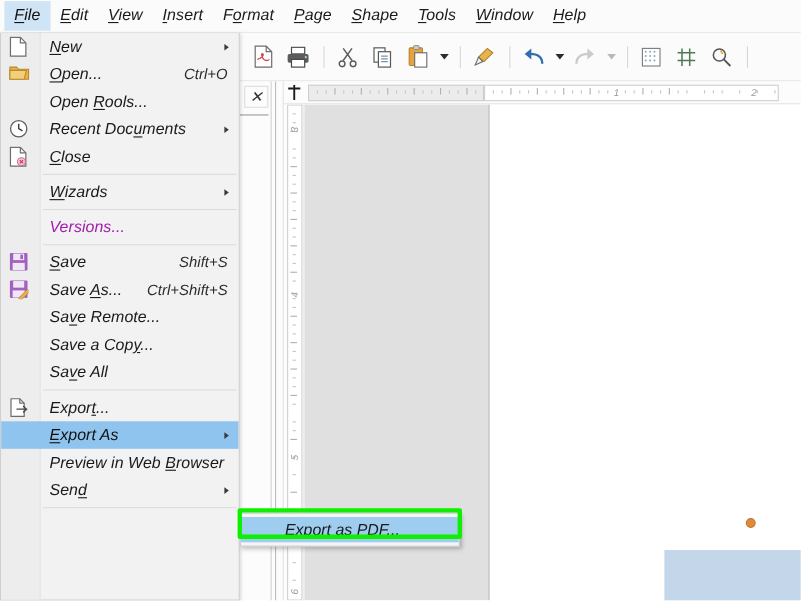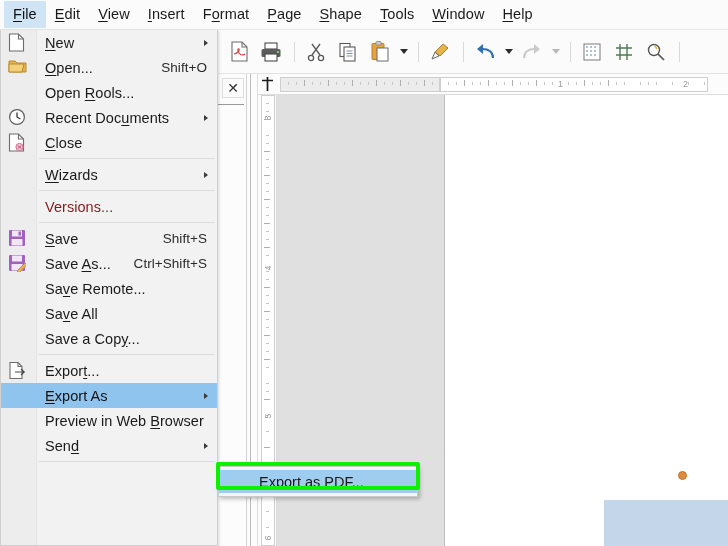--- a/index.html
+++ b/index.html
@@ -7,20 +7,21 @@
     margin: 0; padding: 0;
     width: 728px; height: 546px;
     overflow: hidden;
     background: #ffffff;
     font-family: "Liberation Sans", sans-serif;
   }
   #app {
     position: relative;
     width: 663px; height: 546px;
     background: #fdfdfd;
+    font-style: italic;
   }
 
   
   .menubar {
     position: absolute; left: 0; top: 0;
     width: 728px; height: 30px;
     background: #fbfbfb;
     border-bottom: 1px solid #e8e8e8;
     display: flex; align-items: center;
     padding-left: 4px;
@@ -193,21 +194,21 @@
   }
   .fm-item {
     position: relative;
     height: 25px;
     display: flex; align-items: center;
     font-size: 14.5px;
     color: #1a1a1a;
     padding-left: 44px;
     letter-spacing: .05px;
   }
-  .fm-item.disabled { color: #7f1d1d; }
+  .fm-item.disabled { color: #a21caf; }
   .fm-item.highlight {
     background: #8fc4ee;
     color: #111;
   }
   .fm-icon {
     position: absolute; left: 7px; top: 3px;
     width: 20px; height: 19px;
   }
   .fm-shortcut {
     position: absolute; right: 10px;
@@ -558,21 +559,21 @@
 
     <div class="fm-item">
       <span class="fm-icon">
         <svg width="19" height="16" viewBox="0 0 19 16">
             <path d="M1 3h6l2 2h9v9H1z" fill="#e8b14a" stroke="#b98a2b" stroke-width="1"></path>
             <path d="M1 6h15l-2 8H1z" fill="#f3cf7a" stroke="#b98a2b" stroke-width="1"></path>
           </svg>
       </span>
       <span class="mnem">O</span>
         <span>pen...</span>
-      <span class="fm-shortcut">Shift+O</span>
+      <span class="fm-shortcut">Ctrl+O</span>
     </div>
 
     <div class="fm-item">
       <span>Open&nbsp;</span>
         <span class="mnem">R</span>
         <span>ools...</span>
     </div>
 
     <div class="fm-item">
       <span class="fm-icon">
@@ -641,25 +642,25 @@
       </span>
       <span>Save <span class="mnem">A</span>s...</span>
       <span class="fm-shortcut">Ctrl+Shift+S</span>
     </div>
 
     <div class="fm-item">
       <span>Sa<span class="mnem">v</span>e Remote...</span>
     </div>
 
     <div class="fm-item">
+      <span>Save a Cop<span class="mnem">y</span>...</span>
+    </div>
+
+    <div class="fm-item">
       <span>Sa<span class="mnem">v</span>e All</span>
-    </div>
-
-    <div class="fm-item">
-      <span>Save a Cop<span class="mnem">y</span>...</span>
     </div>
 
     <div class="fm-sep"></div>
 
     <div class="fm-item">
       <span class="fm-icon">
         <svg width="19" height="19" viewBox="0 0 19 19">
             <path d="M2 1.5h8l4 4v12H2z" fill="#fff" stroke="#6d6d6d" stroke-width="1.1"></path>
             <path d="M10 1.5v4h4" fill="none" stroke="#6d6d6d" stroke-width="1.1"></path>
             <path d="M7 11h9M13 8l3.2 3-3.2 3" stroke="#4a4a4a" stroke-width="1.2" fill="none"></path>

